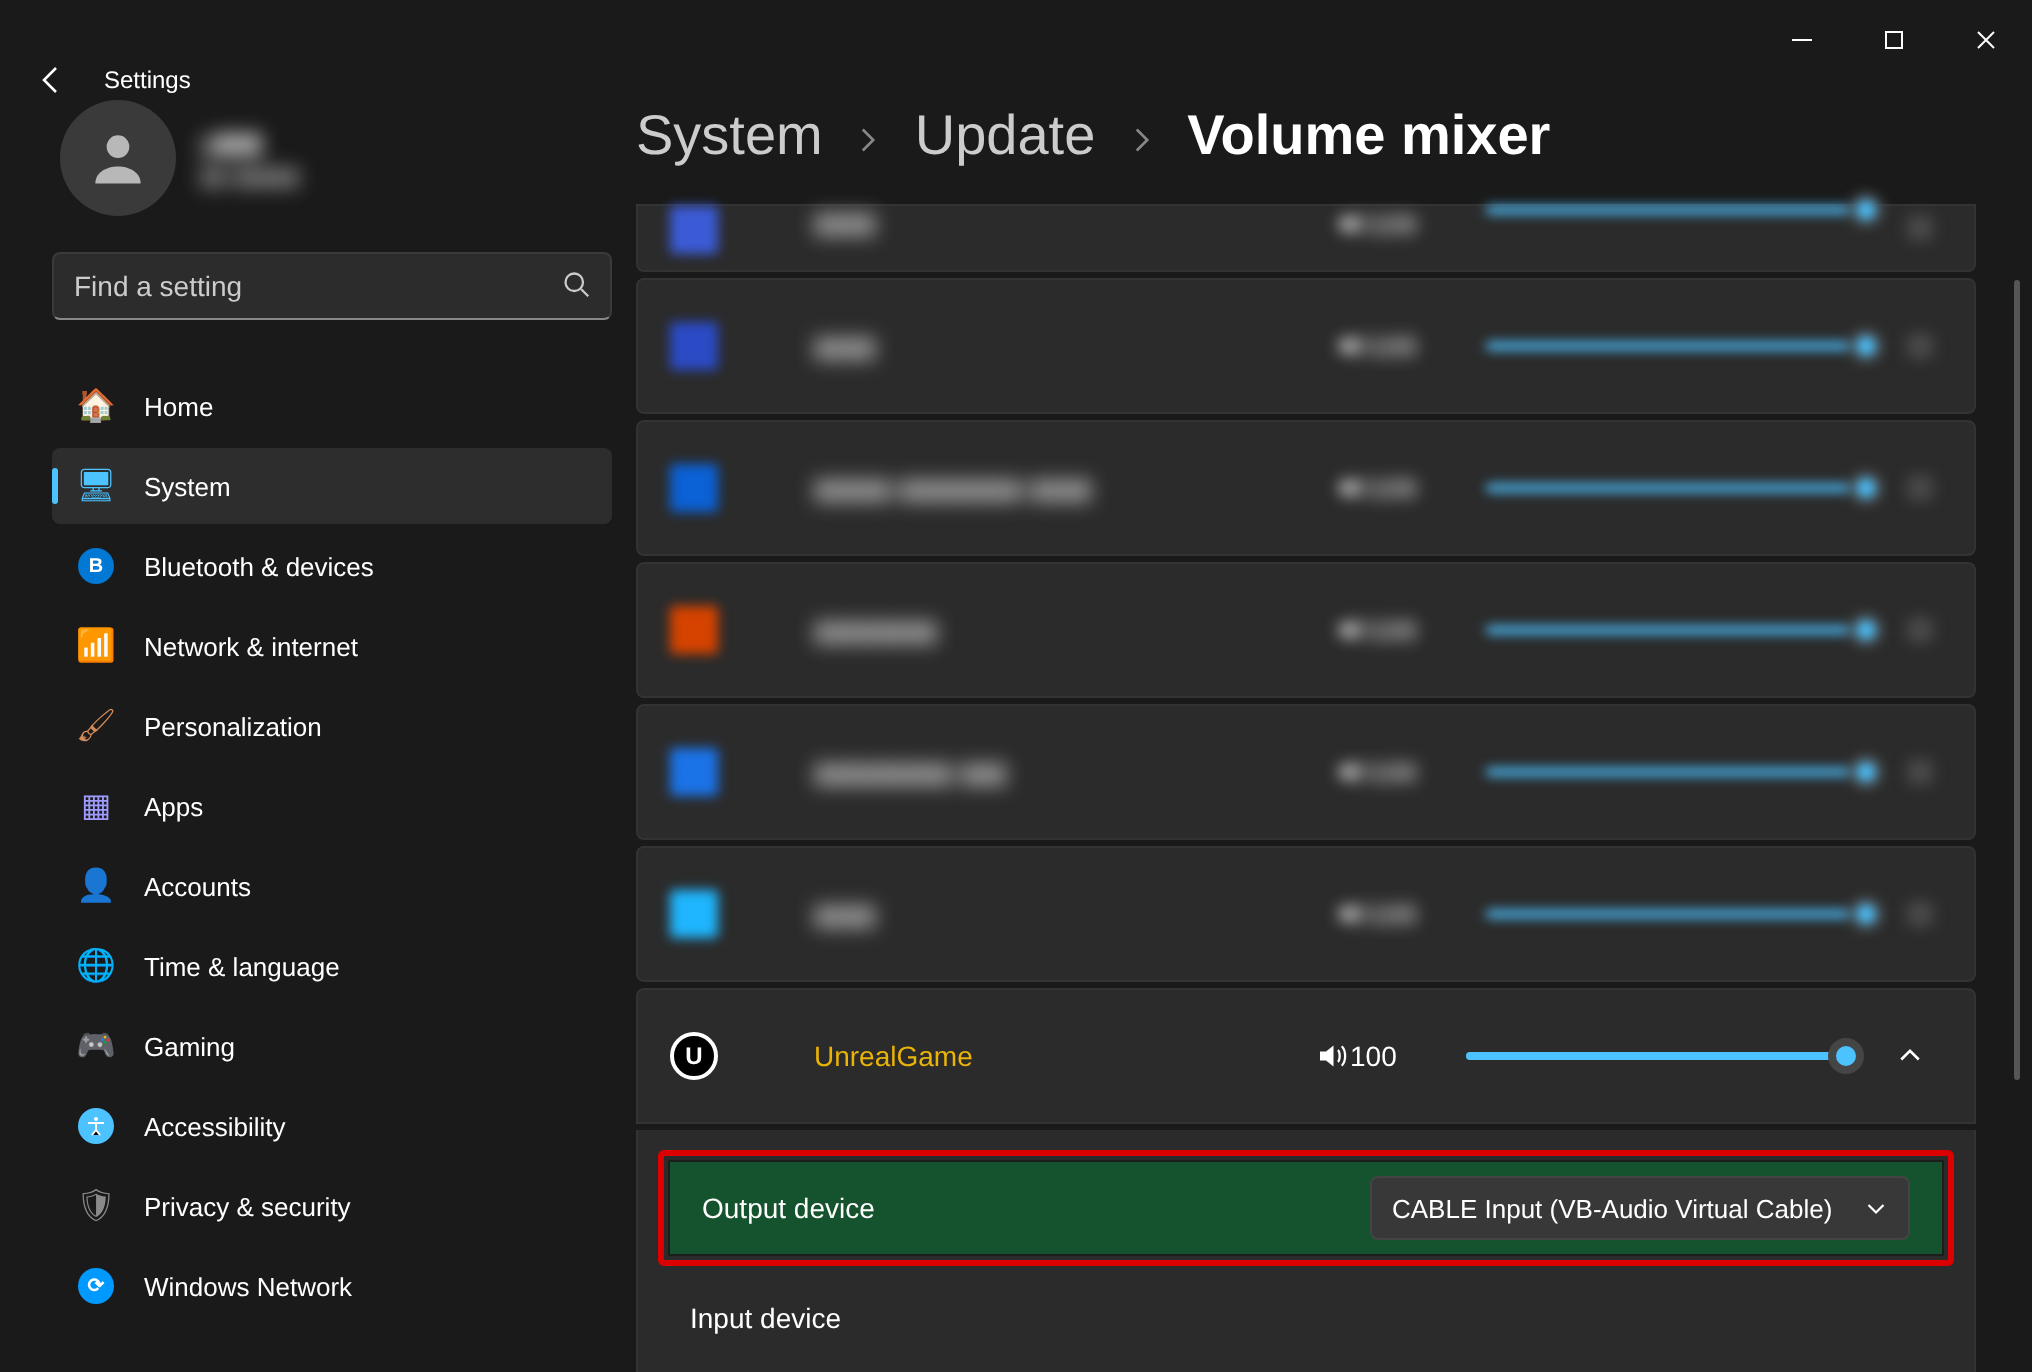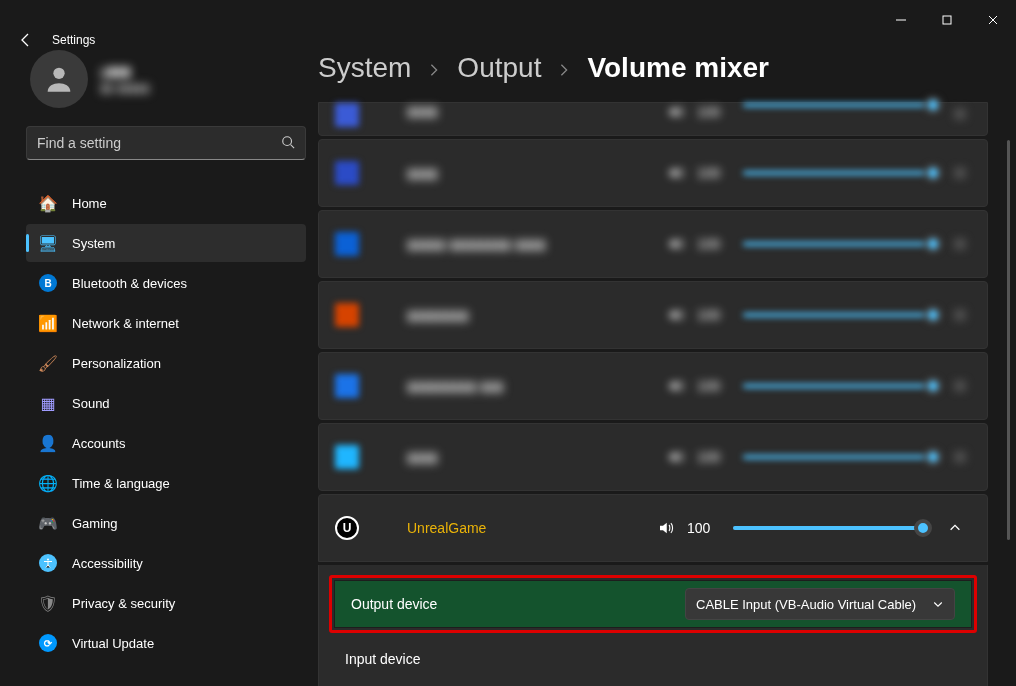--- a/index.html
+++ b/index.html
@@ -81,21 +81,21 @@
     gap:16px;
   }
   .mixer-row.first { height:34px; border-top-left-radius:0; border-top-right-radius:0; align-items:flex-start; padding-top:0; }
   .app-icon {
     width:24px; height:24px; border-radius:2px;
     display:flex; align-items:center; justify-content:center; font-size:14px;
     filter: blur(3px);
   }
   .app-name { flex:1; color:#eab308; font-size:14px;margin-left:32px; }
   .app-name.blurred { filter: blur(5px); color:#ccc; }
-  .vol-readout { width:60px; display:flex; align-items:center; gap:12px; color:#fff; font-size:14px; }
+  .vol-readout { width:60px; display:flex; align-items:center; gap:0; color:#fff; font-size:14px; }
   .vol-readout.blurred { filter: blur(4px); }
   .speaker-icon { width:18px; height:18px; }
   .slider {
     width:190px; height:4px; background:#555; border-radius:2px; position:relative;
   }
   .slider .fill { position:absolute; left:0; top:0; bottom:0; background:#4cc2ff; border-radius:2px; }
   .slider .thumb {
     position:absolute; top:50%; transform:translate(-50%,-50%);
     width:18px; height:18px; border-radius:50%;
     background:#4cc2ff; border:4px solid #454545;
@@ -216,21 +216,21 @@
       <div class="nav-item">
         <span class="nav-icon">
           <span style="color:#d18a5a;">🖌</span>
         </span>
         <span class="nav-label">Personalization</span>
       </div>
       <div class="nav-item">
         <span class="nav-icon">
           <span style="color:#a09cff;">▦</span>
         </span>
-        <span class="nav-label">Sound</span>
+        <span class="nav-label">Apps</span>
       </div>
       <div class="nav-item">
         <span class="nav-icon">
           <span style="color:#ffb84d;">👤</span>
         </span>
         <span class="nav-label">Accounts</span>
       </div>
       <div class="nav-item">
         <span class="nav-icon">
           <span style="color:#6fb5e0;">🌐</span>
@@ -257,32 +257,32 @@
       <div class="nav-item">
         <span class="nav-icon">
           <span style="color:#8a8a8a;">🛡</span>
         </span>
         <span class="nav-label">Privacy &amp; security</span>
       </div>
       <div class="nav-item">
         <span class="nav-icon">
           <span style="display:inline-flex;width:18px;height:18px;border-radius:50%;background:#0099ff;align-items:center;justify-content:center;font-size:10px;color:#fff;font-weight:bold;">⟳</span>
         </span>
-        <span class="nav-label">Virtual Update</span>
+        <span class="nav-label">Windows Network</span>
       </div>
     </div>
 </div>
 
 <div class="main">
   <div class="breadcrumb">
     <span class="crumb">System</span>
     <span class="crumb-sep"><svg viewBox="0 0 16 16">
           <path d="M5 2 L11 8 L5 14" stroke="#888" stroke-width="1.5" fill="none"></path>
         </svg></span>
-    <span class="crumb">Output</span>
+    <span class="crumb">Update</span>
     <span class="crumb-sep"><svg viewBox="0 0 16 16">
           <path d="M5 2 L11 8 L5 14" stroke="#888" stroke-width="1.5" fill="none"></path>
         </svg></span>
     <span class="crumb current">Volume mixer</span>
   </div>
 
   <div class="mixer-list" id="mixer-list">
       <div class="mixer-row first">
         <div class="app-icon" style="background: rgb(59, 91, 214);"></div>
         <div class="app-name blurred">▮▮▮▮</div>

